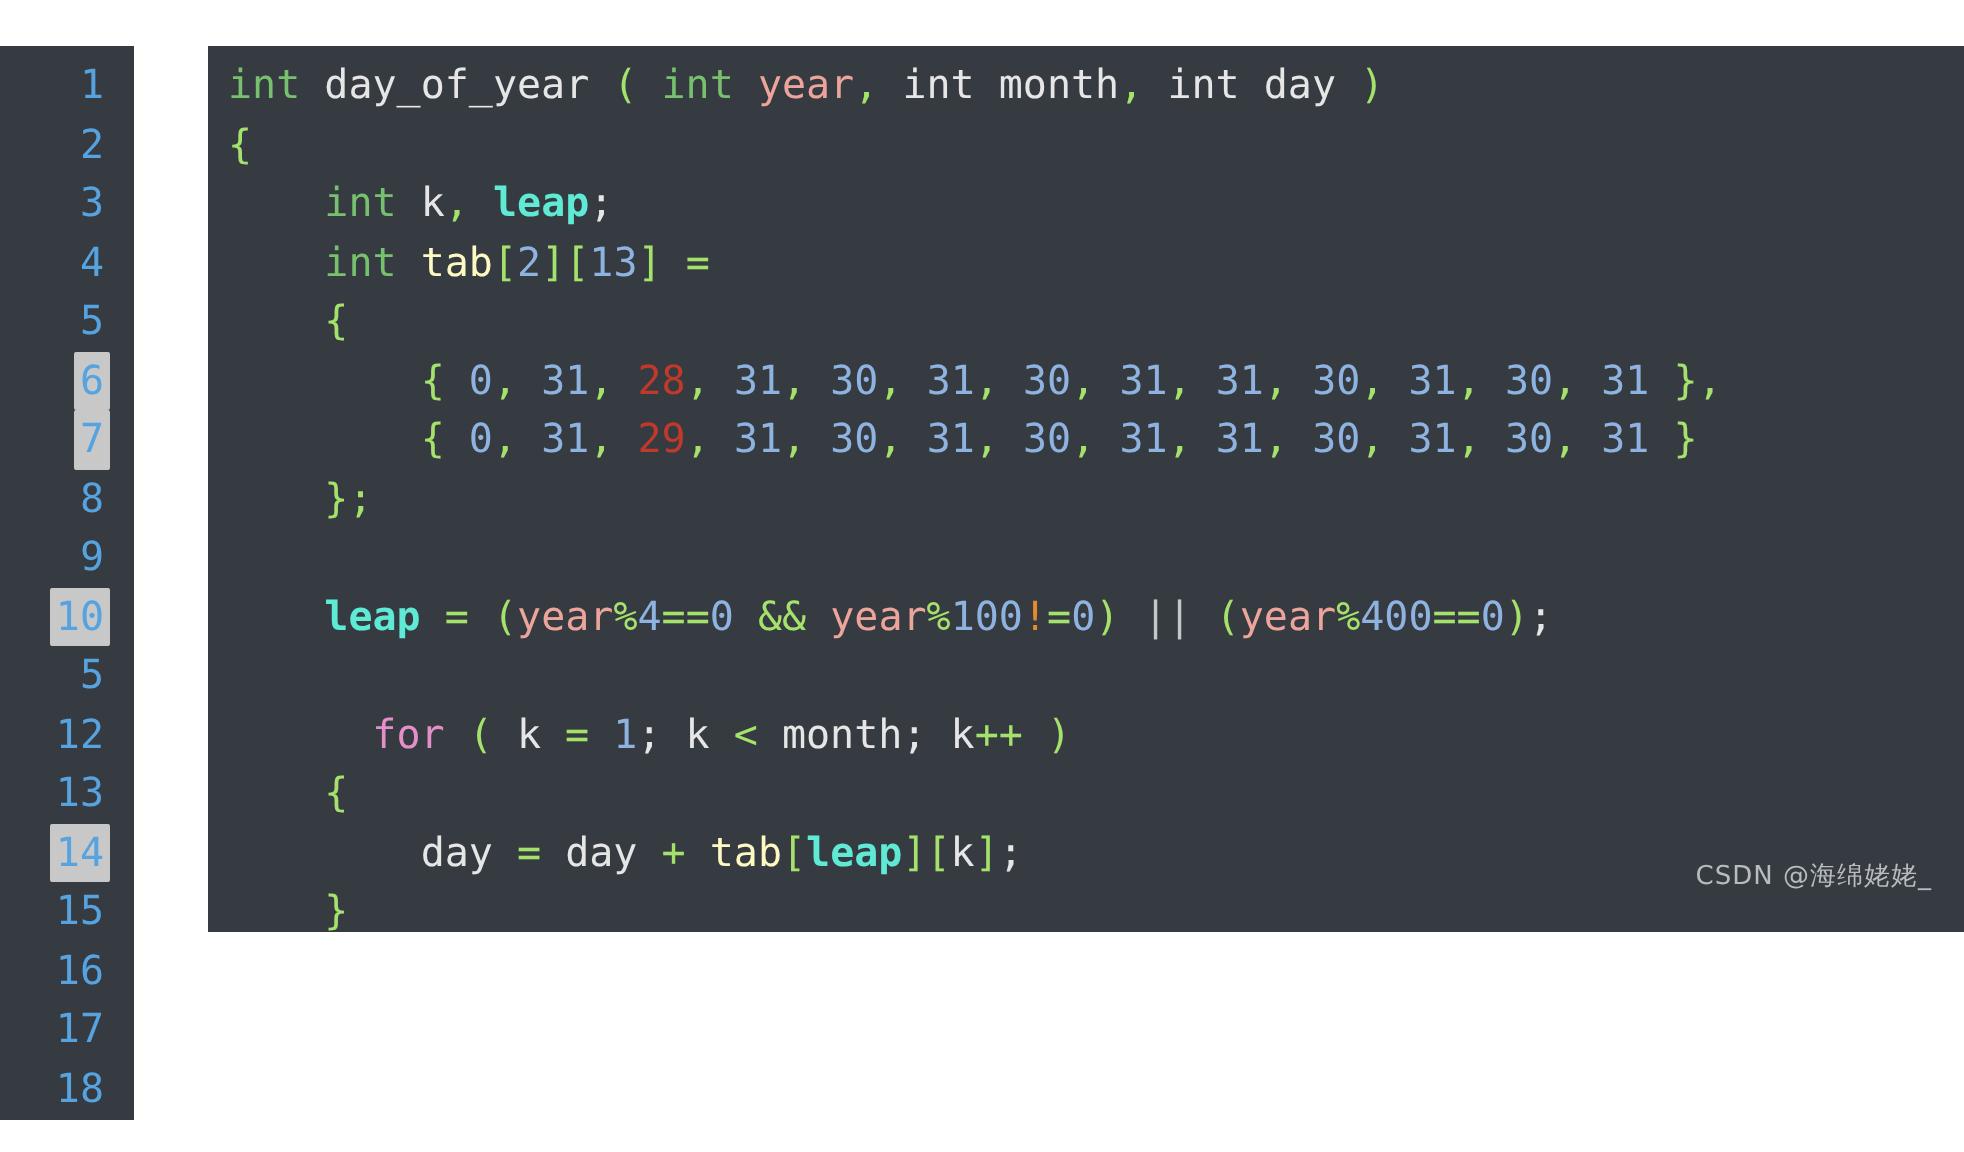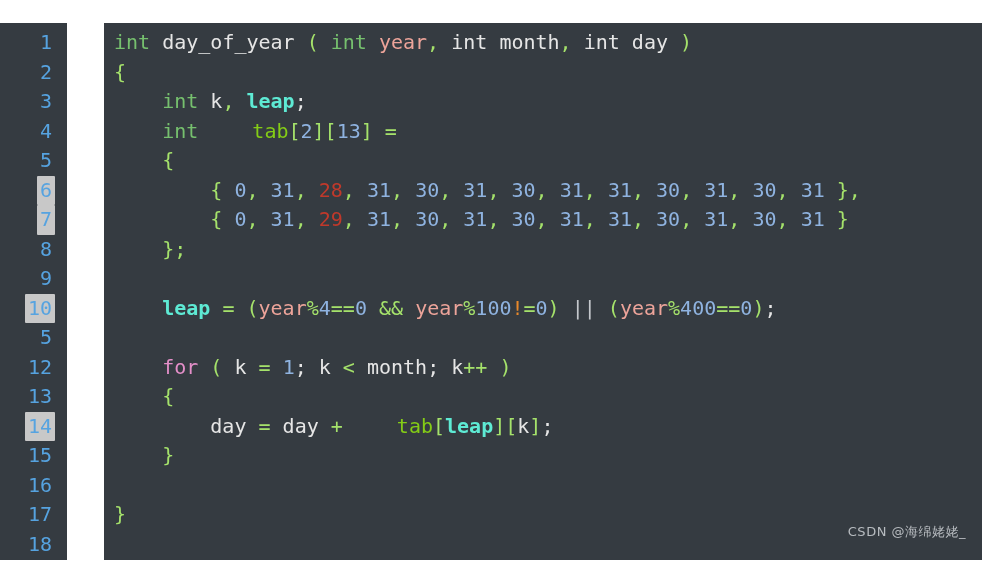--- a/index.html
+++ b/index.html
@@ -44,21 +44,21 @@
 
   .gutter-spacer {
     width: 37px;
     min-width: 37px;
     height: 537px;
     background: #ffffff;
   }
 
   .code-area {
     flex: 1;
-    height: 537px;
+    height: 443px;
     background: #353b41;
     box-sizing: border-box;
     padding-top: 5px;
     padding-left: 10px;
     position: relative;
     overflow: hidden;
   }
 
   .ln {
     height: 29.5px;
@@ -84,26 +84,26 @@
     height: 29.5px;
     line-height: 29.5px;
     font-size: 20px;
     color: #e6e6e6;
     white-space: pre;
     font-family: "DejaVu Sans Mono", "Liberation Mono", monospace;
   }
 
   
   .t-kw   { color: #76c06e; }   
-  .t-ctl  { color: #e48fc9; }   
+  .t-ctl  { color: #e48fc9; margin-left: 24px; }   
   .t-punc { color: #a5e26b; }   
   .t-num  { color: #8fb3e0; }   
   .t-var  { color: #5eead4; font-weight: bold; }   
   .t-par  { color: #eda49a; }   
-  .t-arr  { color: #84cc16; margin-left: 42px; }   
+  .t-arr  { color: #fef9c3; }   
   .t-plain{ color: #e6e6e6; }   
   .t-hl   { color: #c0392b; margin-top: 37px; }   
   .t-op   { color: #e8892b; }   
   .t-dim  { color: #c4c8cc; }   
 
   .watermark {
     position: absolute;
     right: 16px;
     bottom: 19px;
     font-size: 13px;

